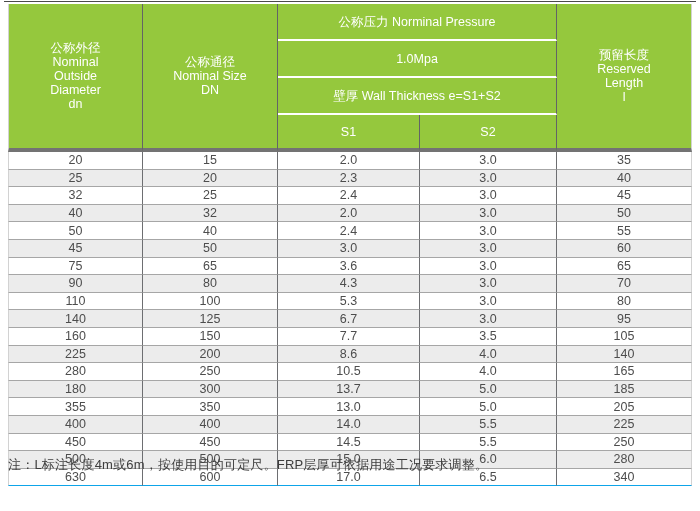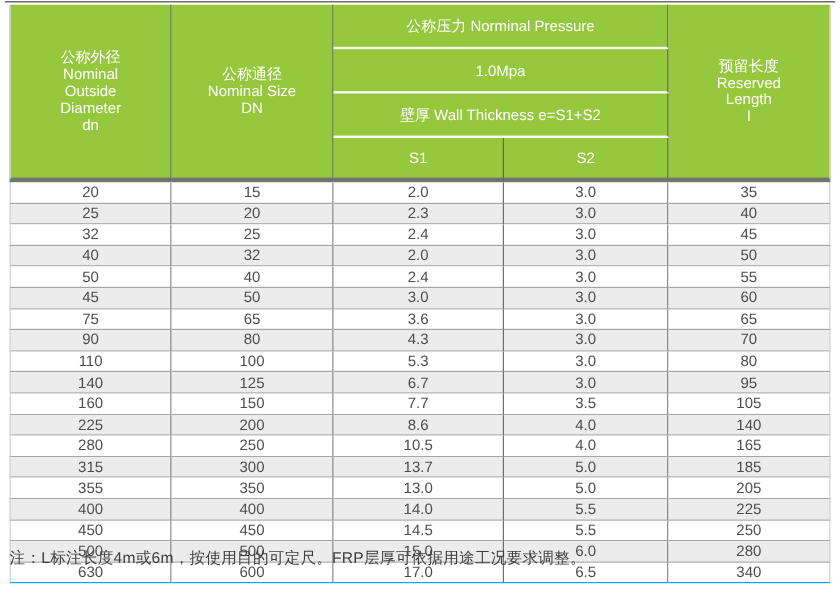--- a/index.html
+++ b/index.html
@@ -199,21 +199,21 @@
           <td>140</td>
         </tr>
         <tr>
           <td>280</td>
           <td>250</td>
           <td>10.5</td>
           <td>4.0</td>
           <td>165</td>
         </tr>
         <tr>
-          <td>315</td>
+          <td>180</td>
           <td>300</td>
           <td>13.7</td>
           <td>5.0</td>
           <td>185</td>
         </tr>
         <tr>
           <td>355</td>
           <td>350</td>
           <td>13.0</td>
           <td>5.0</td>

